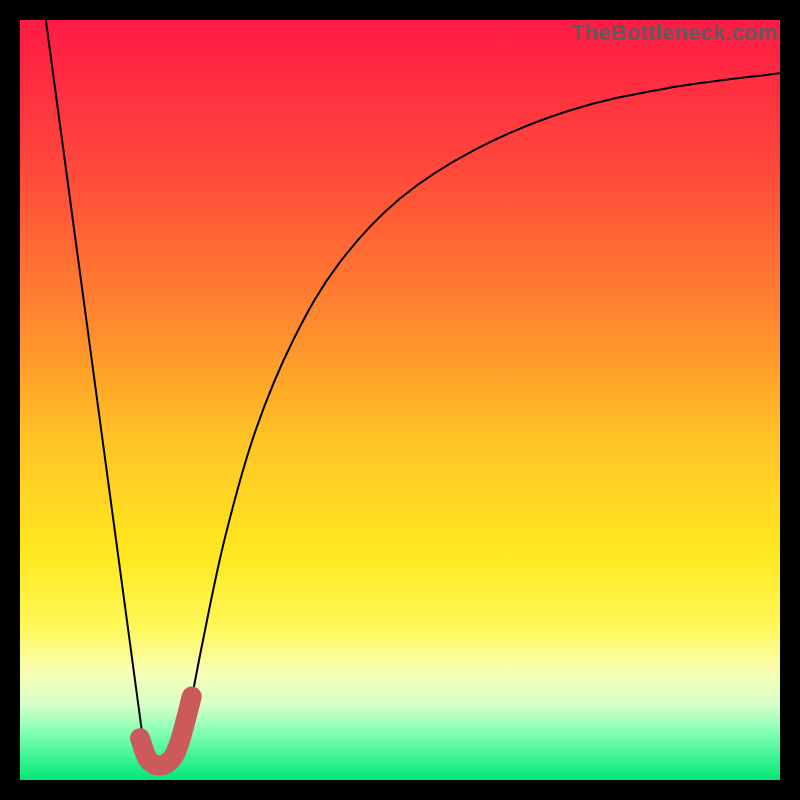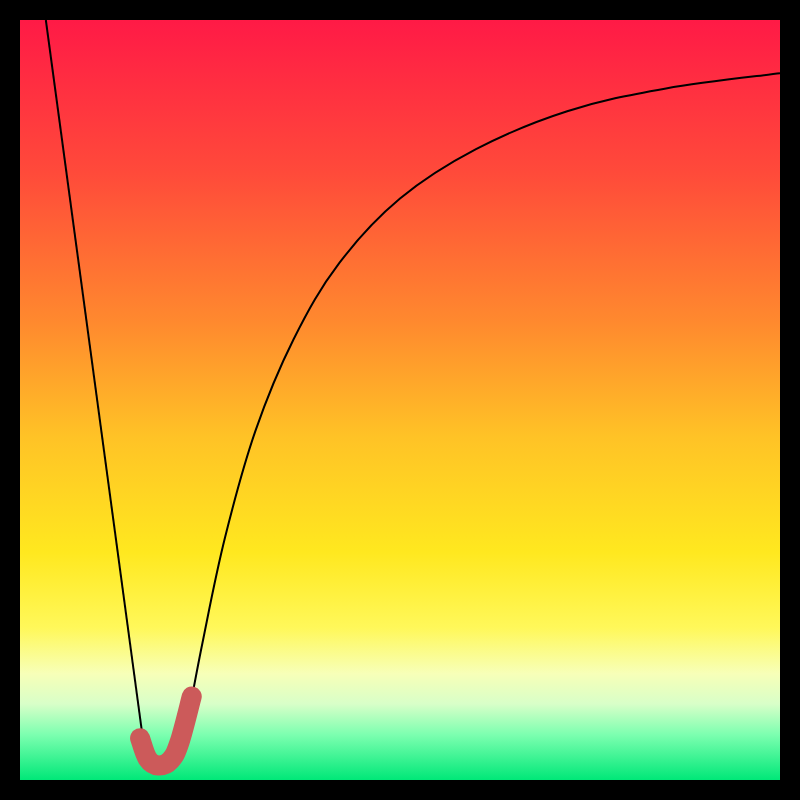--- a/index.html
+++ b/index.html
@@ -59,14 +59,15 @@
             <stop offset="100%" stop-color="#00e878"></stop>
           </linearGradient>
       </defs>
       <rect id="bg-rect" x="0" y="0" width="760" height="760" fill="url(#bg-grad)"></rect>
       <g id="series-layer">
           <path d="M 25.840000000000003 0 L 123.12 720.48" fill="none" stroke="#000000" stroke-width="2" stroke-linejoin="round"></path>
           <path d="M 167.2 703 C 169.93599999999998 688.636, 175.56 656.716, 182.4 623.2 C 189.24 589.6840000000001, 195.62400000000002 555.1039999999999, 205.20000000000002 516.8 C 214.776 478.4959999999999, 223.288 445.96799999999996, 235.6 410.4 C 247.91199999999998 374.832, 258.55199999999996 349.29600000000005, 273.59999999999997 319.20000000000005 C 288.64799999999997 289.10400000000004, 300.048 268.5079999999999, 319.2 243.19999999999993 C 338.352 217.89199999999994, 355.376 199.12, 380 178.60000000000002 C 404.624 158.08000000000004, 425.904 144.93200000000004, 456 129.20000000000005 C 486.096 113.46800000000005, 512.9999999999999 102.14400000000006, 547.1999999999999 91.20000000000005 C 581.4 80.25600000000003, 607.696 75.24, 646 68.39999999999998 C 684.304 61.55999999999996, 739.48 55.93599999999994, 760 53.19999999999993" fill="none" stroke="#000000" stroke-width="2" stroke-linejoin="round"></path>
           <path d="M 120.08 718.2 C 121.448 721.8936, 124.39680000000001 733.7952, 127.68 738.72 C 130.9632 743.6448, 134.21599999999998 745.2864, 138.32 745.56 C 142.424 745.8335999999999, 146.64960000000002 744.4808, 150.48000000000002 740.24 C 154.31040000000002 735.9992, 155.7696 733.4912, 159.6 722 C 163.4304 710.5088, 169.5712 684.608, 171.76 676.4" fill="none" stroke="#cc5a5a" stroke-width="20" stroke-linecap="round" stroke-linejoin="round"></path>
         </g>
     </svg>
+    <div class="watermark">TheBottleneck.com</div>
   </div>
 </div>
 
 </body></html>

